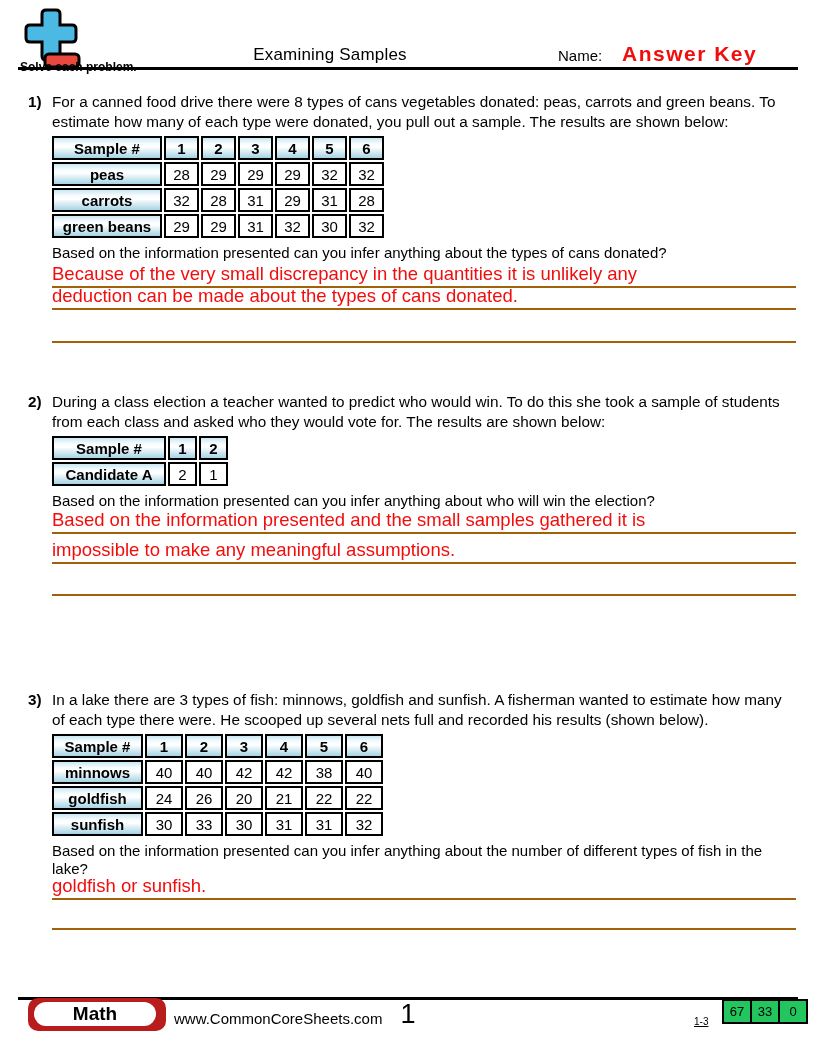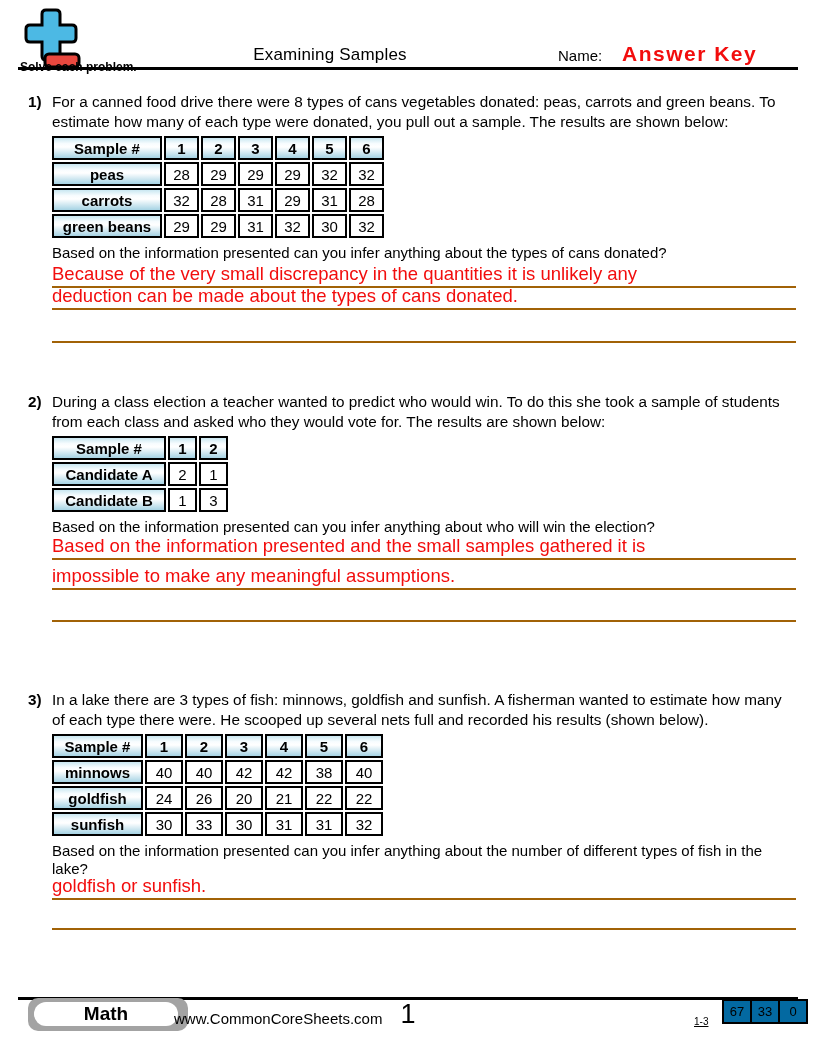--- a/index.html
+++ b/index.html
@@ -39,30 +39,30 @@
   .ans-line{border-bottom:2px solid #a16207;display:flex;align-items:flex-end;
             padding-bottom:1px;box-sizing:border-box;}
   .ans-text{color:var(--red);font-size:18.5px;line-height:22px;white-space:nowrap;}
   #p1 .l1{height:26px;} #p1 .l2{height:22px;} #p1 .l3{height:33px;}
   #p2 .l1{height:24px;} #p2 .l2{height:30px;} #p2 .l3{height:32px;}
   #p3 .l1{height:28px;} #p3 .l2{height:22px;} #p3 .l3{height:30px;}
 
   
   .footer-rule{position:absolute;left:18px;right:18px;top:997px;height:3px;background:#000;}
   .subject-badge{position:absolute;left:28px;top:998px;width:138px;height:33px;
-                 background:#a3a3a3;border-radius:10px;padding-left:22px;}
+                 background:#b91c1c;border-radius:10px;}
   .subject-pill{position:absolute;left:6px;right:10px;top:4px;bottom:5px;background:#fff;
                 border-radius:13px;display:flex;align-items:center;justify-content:center;}
   .subject-pill span{font-weight:bold;font-size:19px;}
   .website{position:absolute;left:174px;top:1010px;font-size:15px;}
   .page-number{position:absolute;left:0;top:999px;width:100%;text-align:center;font-size:27px;}
   .problem-range{position:absolute;left:694px;top:1016px;font-size:10px;text-decoration:underline;}
   .score-table{position:absolute;left:722px;top:999px;border-collapse:collapse;}
   .score-table td{border:2px solid #000;width:24px;height:19px;text-align:center;
-                  font-size:13px;background:#0369a1;}
+                  font-size:13px;background:#22c55e;}
   :root{--red:#f20d0d;}
 </style>
 </head>
 <body>
 
 <div class="page">
 
   <div class="logo">
     <svg width="62" height="64" viewBox="0 0 62 64">
       <path d="M26,4 h10 q4,0 4,4 v11 h12 q4,0 4,4 v9 q0,4 -4,4 h-12 v14 q0,4 -4,4 h-10 q-4,0 -4,-4 v-14 h-12 q-4,0 -4,-4 v-9 q0,-4 4,-4 h12 v-11 q0,-4 4,-4 z" fill="#4cb9e4" stroke="#000" stroke-width="3"></path>
@@ -143,25 +143,20 @@
       <tbody>
           <tr>
         <td class="hc lab">Sample #</td>
         <td class="hc num">1</td>
         <td class="hc num">2</td>
       </tr>
       <tr>
         <td class="hc lab">Candidate A</td>
         <td>2</td>
         <td>1</td>
-      </tr>
-      <tr>
-        <td class="hc lab">Candidate B</td>
-        <td>1</td>
-        <td>3</td>
       </tr>
     </tbody>
       </table>
     <div class="question">Based on the information presented can you infer anything about who will win the election?</div>
     <div class="answers">
       <div class="ans-line l1">
           <span class="ans-text">Based on the information presented and the small samples gathered it is</span>
         </div>
       <div class="ans-line l2">
           <span class="ans-text">impossible to make any meaningful assumptions.</span>

